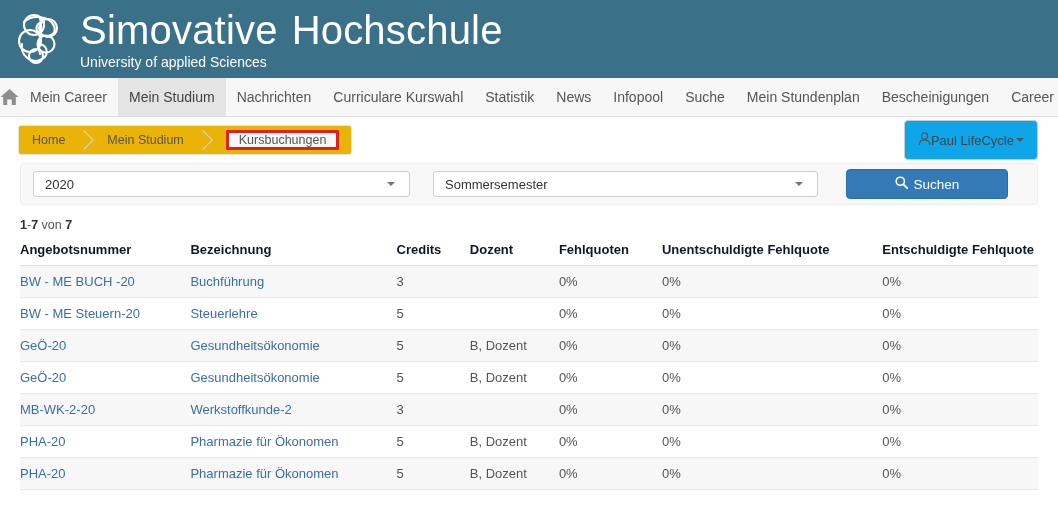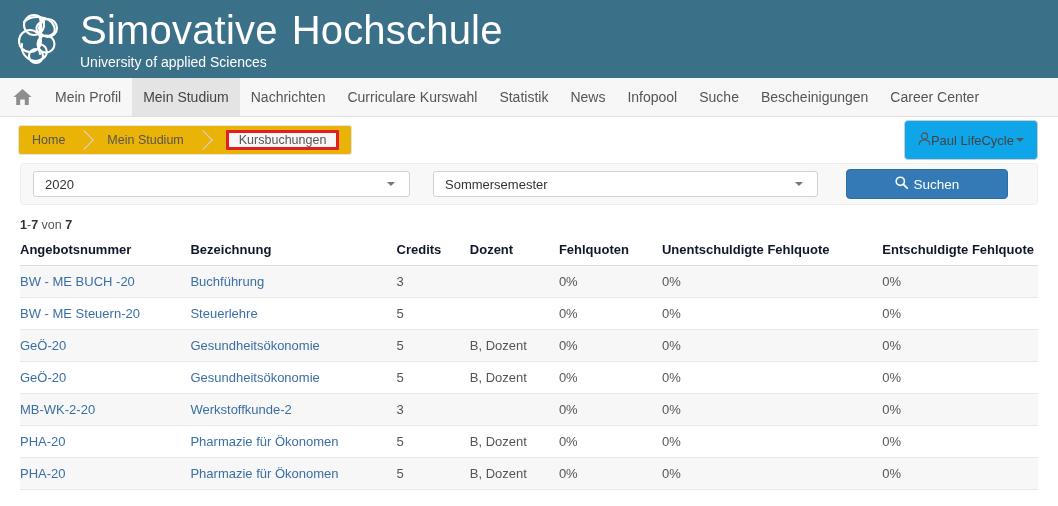--- a/index.html
+++ b/index.html
@@ -275,28 +275,29 @@
     <div class="brand-sub">University of applied Sciences</div>
   </div>
 </div>
 
 <div class="navbar">
   <div class="nav-home">
     <svg width="19" height="18" viewBox="0 0 19 18" aria-hidden="true">
       <path d="M9.5 1 L18.5 9 L15.8 9 L15.8 17 L11.8 17 L11.8 11.6 L7.2 11.6 L7.2 17 L3.2 17 L3.2 9 L0.5 9 Z" fill="#8e8e8e"></path>
     </svg>
   </div>
-  <div class="nav-item">Mein Profil</div>
+  <div class="nav-item">Mein Career</div>
   <div class="nav-item active">Mein Studium</div>
   <div class="nav-item">Nachrichten</div>
   <div class="nav-item">Curriculare Kurswahl</div>
   <div class="nav-item">Statistik</div>
   <div class="nav-item">News</div>
   <div class="nav-item">Infopool</div>
   <div class="nav-item">Suche</div>
+  <div class="nav-item">Mein Stundenplan</div>
   <div class="nav-item">Bescheinigungen</div>
   <div class="nav-item">Career Center</div>
 </div>
 
 <div class="crumbrow">
   <div class="breadcrumb">
     <div class="crumb">Home</div>
     <div class="crumb-sep"></div>
     <div class="crumb">Mein Studium</div>
     <div class="crumb-sep"></div>

